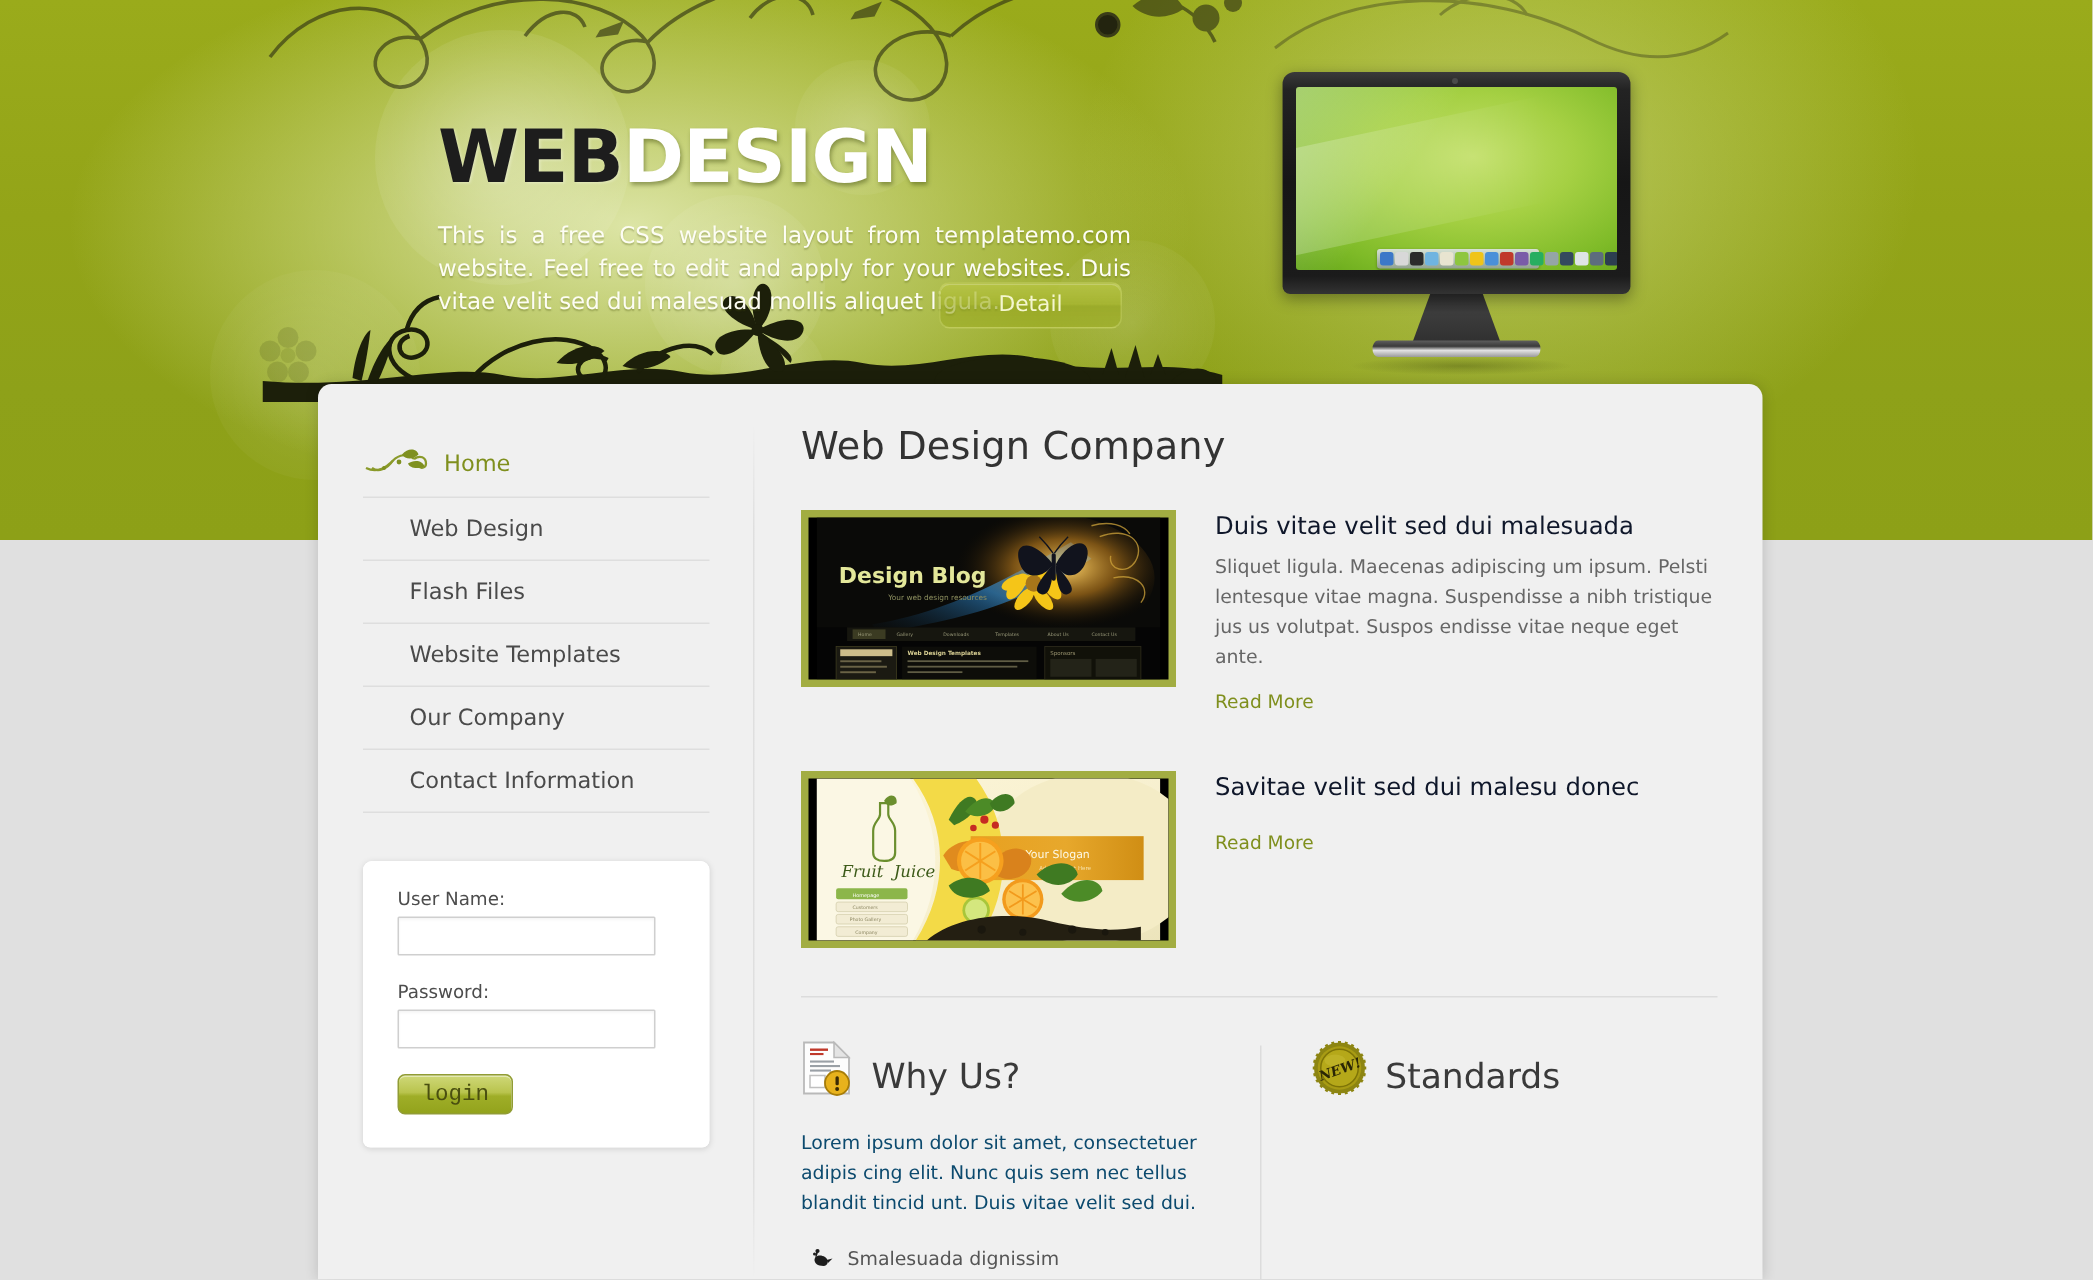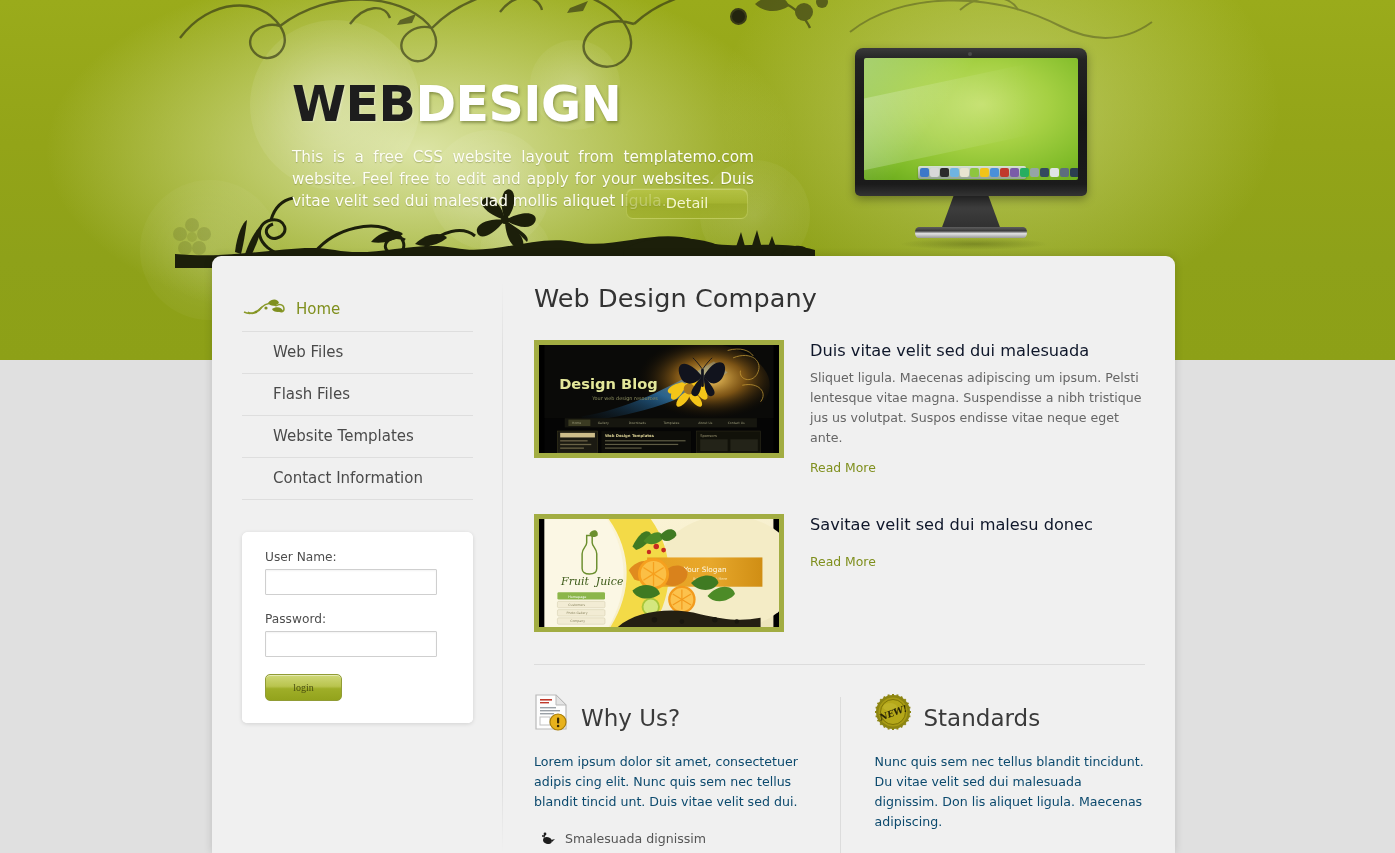--- a/index.html
+++ b/index.html
@@ -172,22 +172,22 @@
     font-size: 12px;
     padding: 0 5px;
     color: #333;
     box-shadow: inset 0 1px 2px rgba(0,0,0,.05);
   }
   .login-btn {
     width: 77px; height: 27px;
     border-radius: 5px;
     border: 1px solid #919c35;
     background: linear-gradient(180deg, #cfd878 0%, #b9c44e 45%, #9fae28 55%, #93a31c 100%);
-    color: #4a4f10; font-size: 10px; cursor: pointer;
-    font-family: Liberation Serif, serif;
+    color: #4a4f10; font-size: 15px; cursor: pointer;
+    font-family: Liberation Mono, monospace;
     box-shadow: inset 0 1px 0 rgba(255,255,255,.45);
   }
 
   
   .content { flex: 1; padding: 27px 30px 0 31px; position: relative; }
   .page-title { font-size: 25.5px; color: #333; font-weight: normal; letter-spacing: .1px; }
 
   .article { display: flex; gap: 26px; margin-top: 27px; }
   .thumb {
     width: 250px; height: 118px; flex: 0 0 250px;
@@ -354,31 +354,36 @@
               <path d="M30,10 C34,7 40,8 41,12 C36,14 31,13 30,10 Z"></path>
               <circle cx="24" cy="9" r="1.6"></circle>
               <circle cx="14" cy="13" r="1.3"></circle>
             </g>
           </svg>
           <span>Home</span>
         </a>
       </li>
       <li class="sub">
         <a href="#">
-              <span>Web Files</span>
+              <span>Web Design</span>
             </a>
       </li>
       <li class="sub">
         <a href="#">
               <span>Flash Files</span>
             </a>
       </li>
       <li class="sub">
         <a href="#">
               <span>Website Templates</span>
+            </a>
+      </li>
+      <li class="sub">
+        <a href="#">
+              <span>Our Company</span>
             </a>
       </li>
       <li class="sub">
         <a href="#">
               <span>Contact Information</span>
             </a>
       </li>
     </ul>
 
     <div class="login-box">
@@ -647,20 +652,19 @@
                 <rect x="17" y="0" width="2" height="36" transform="rotate(165 18 18)"></rect>
               </g>
             </g>
             <circle cx="18" cy="18" r="14.5" fill="#a89b14"></circle>
             <circle cx="18" cy="18" r="12.5" fill="#b5a819" stroke="#7e7407" stroke-width="1"></circle>
             <ellipse cx="15" cy="13" rx="7" ry="4" fill="#c8bb33" opacity=".5"></ellipse>
             <text x="18" y="22" text-anchor="middle" font-family="DejaVu Serif, serif" font-style="italic" font-weight="bold" font-size="9" fill="#2a2605" transform="rotate(-20 18 18)">NEW!</text>
           </svg>
           <h3 class="col-title">Standards</h3>
         </div>
-        <p class="col-text">Nunc quis sem nec tellus blandit tincidunt. Du vitae velit sed dui malesuada dignissim. Don lis aliquet ligula. Maecenas adipiscing.</p>
 
       </div>
     </div>
   </div>
 
  </div>
 </div>
 
 </body></html>

